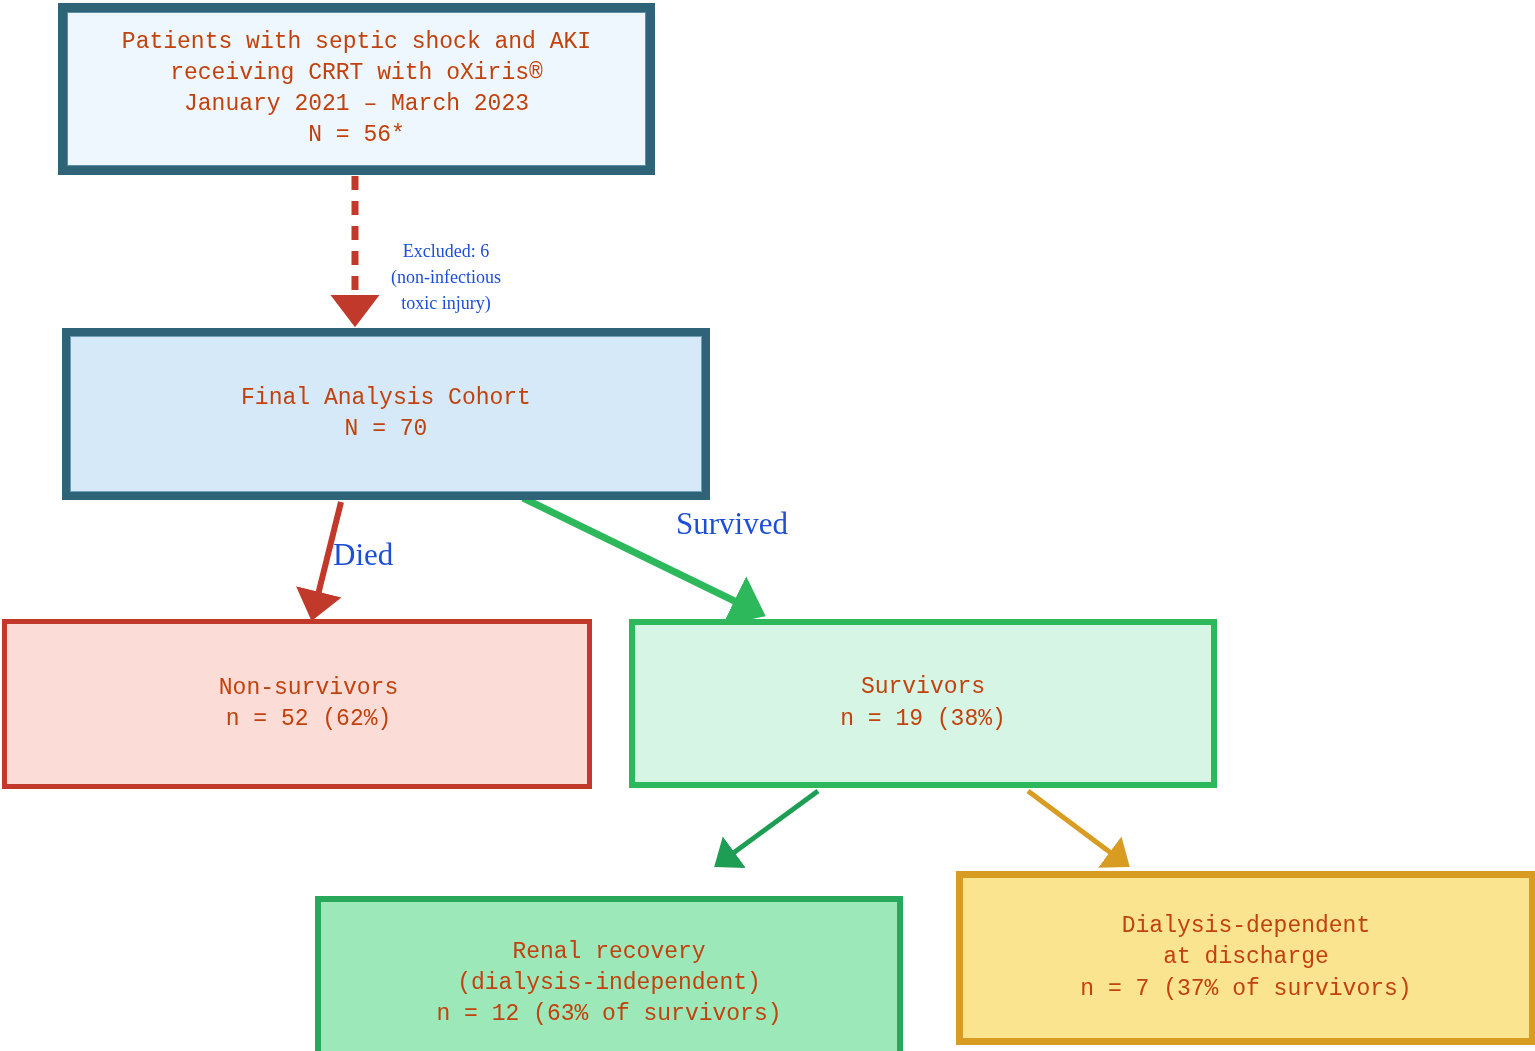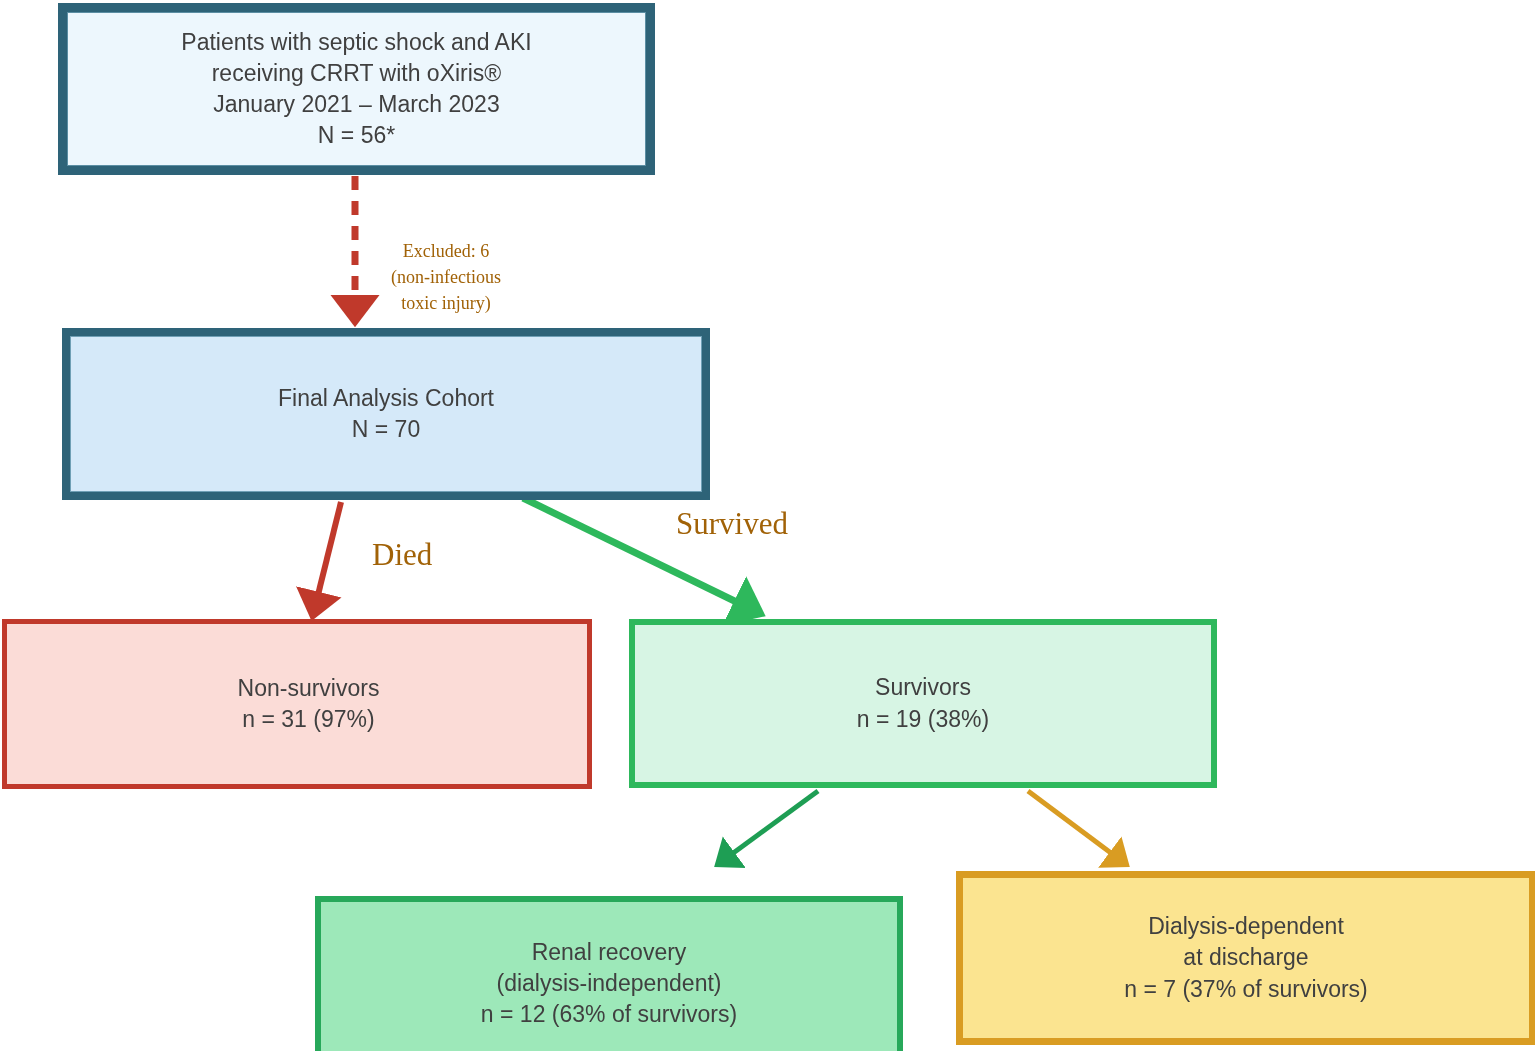--- a/index.html
+++ b/index.html
@@ -25,22 +25,22 @@
     pointer-events: none;
   }
   .node {
     position: absolute;
     box-sizing: border-box;
     display: flex;
     flex-direction: column;
     align-items: center;
     justify-content: center;
     text-align: center;
-    color: #404040;
-    font-family: Liberation Sans, sans-serif;
+    color: #c2410c;
+    font-family: Liberation Mono, monospace;
     font-size: 23px;
     line-height: 1.35;
   }
   .node .line {
     display: block;
     white-space: pre;
   }
 
   
   #node-screened {
@@ -101,37 +101,36 @@
     top: 871px;
     width: 580px;
     height: 174px;
     border: 7px solid #d99c22;
     background: #fbe490;
   }
 
   
   .edge-label {
     position: absolute;
-    color: #a16207;
+    color: #1d4ed8;
     font-family: "Liberation Serif", serif;
     white-space: pre;
   }
   #label-excluded {
     left: 372px;
     top: 212px;
     width: 130px;
     font-size: 18px;
     line-height: 1.45;
     text-align: center;
   }
   #label-died {
     left: 333px;
     top: 537px;
     font-size: 31px;
-    margin-left: 39px;
   }
   #label-survived {
     left: 676px;
     top: 506px;
     font-size: 31px;
   }
 </style>
 </head>
 <body>
 
@@ -174,21 +173,21 @@
     <span class="line">N = 56*</span>
   </div>
 
   <div class="node" id="node-final">
     <span class="line">Final Analysis Cohort</span>
     <span class="line">N = 70</span>
   </div>
 
   <div class="node" id="node-nonsurvivors">
     <span class="line">Non-survivors</span>
-    <span class="line">n = 31 (97%)</span>
+    <span class="line">n = 52 (62%)</span>
   </div>
 
   <div class="node" id="node-survivors">
     <span class="line">Survivors</span>
     <span class="line">n = 19 (38%)</span>
   </div>
 
   <div class="node" id="node-renal">
     <span class="line">Renal recovery</span>
     <span class="line">(dialysis-independent)</span>

